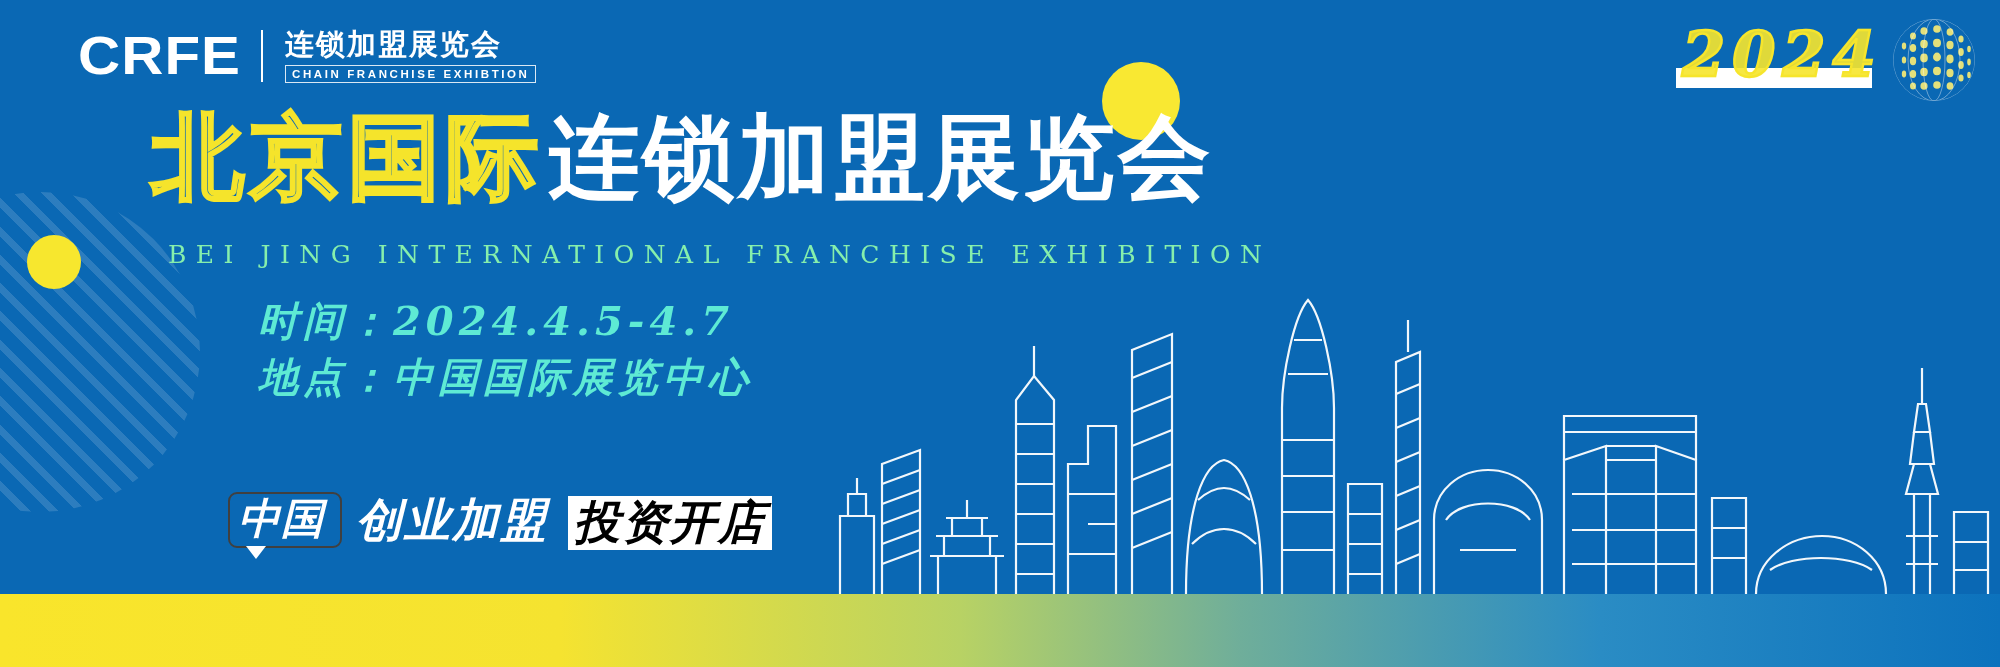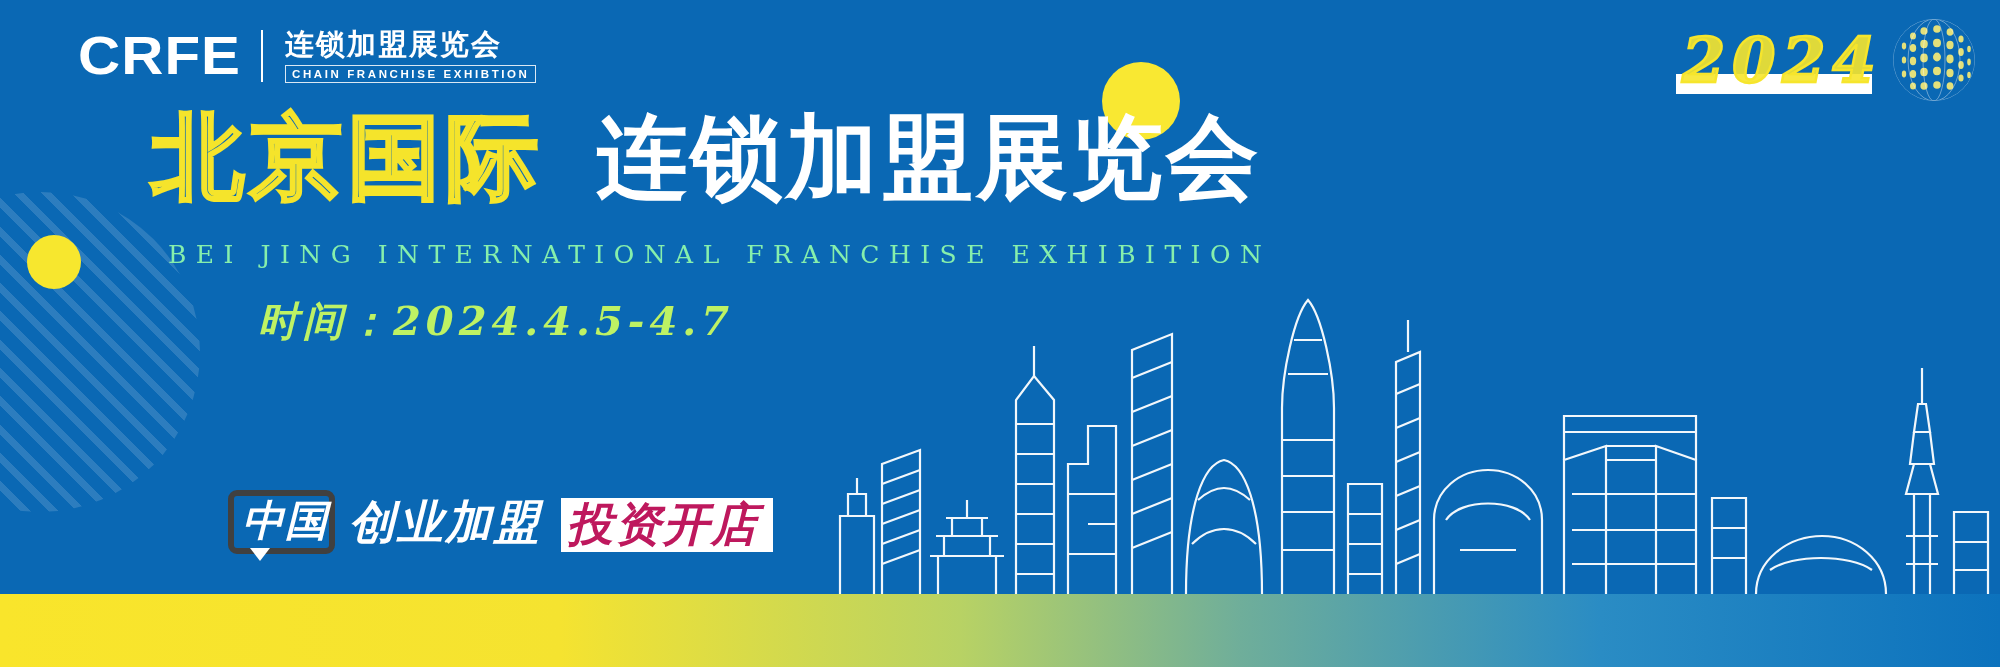--- a/index.html
+++ b/index.html
@@ -102,21 +102,21 @@
     border:1px solid rgba(255,255,255,.85);
     padding:2px 5px 2px 6px;
     line-height:12px;
     white-space:nowrap;
     text-align:center;
   }
 
   
   .year-badge{
     position:absolute;
-    right:128px; top:32px;
+    right:128px; top:26px;
     width:196px; height:66px;
   }
   .year-bar{
     position:absolute;
     left:0; bottom:4px;
     width:196px;height:20px;
     background:#ffffff;
   }
   .year-text{
     position:absolute;
@@ -132,21 +132,20 @@
     text-shadow:0 0 1px rgba(246,229,44,.9);
   }
 
   
   .title-row{
     position:absolute;
     left:152px; top:112px;
     display:flex;
     align-items:center;
     white-space:nowrap;
-    gap:48px;
   }
   .title-yellow{
     font-family:"DejaVu Sans","Liberation Sans",sans-serif;
     font-weight:bold;
     font-size:92px;
     line-height:92px;
     letter-spacing:6px;
     color:transparent;
     -webkit-text-stroke:3px #f5e42b;
   }
@@ -174,38 +173,38 @@
     position:absolute;
     left:258px; top:296px;
   }
   .info-line{
     font-family:"DejaVu Serif","Liberation Serif",serif;
     font-style:italic;
     font-weight:bold;
     font-size:40px;
     line-height:50px;
     letter-spacing:5px;
-    color:#bef264;
+    color:#5eead4;
     white-space:nowrap;
     margin-bottom:6px;
   }
 
   
   .tagline{
     position:absolute;
     left:228px; top:490px;
     display:flex;
     align-items:center;
     white-space:nowrap;
   }
   .tag-chip{
     display:inline-block;
-    border:6px solid #404040;
+    border:2px solid #404040;
     border-radius:9px;
-    padding:2px 1px 4px 8px;
+    padding:2px 16px 4px 8px;
     position:relative;
     margin-right:14px;
   }
   .tag-chip::after{
     content:"";
     position:absolute;
     left:16px; bottom:-13px;
     width:0;height:0;
     border-left:10px solid transparent;
     border-right:10px solid transparent;
@@ -230,23 +229,23 @@
     color:#ffffff;
     margin-right:20px;
   }
   .tag-box{
     font-family:"DejaVu Sans","Liberation Sans",sans-serif;
     font-weight:bold;
     font-style:italic;
     font-size:46px;
     line-height:50px;
     letter-spacing:2px;
-    color:#be185d;
+    color:#000000;
     background:#ffffff;
-    padding:1px 14px 3px 6px;
+    padding:1px 6px 3px 6px;
     margin-right:10px;
     margin-top:6px;
   }
   .tag-end{
     font-family:"DejaVu Sans","Liberation Sans",sans-serif;
     font-weight:bold;
     font-style:italic;
     font-size:46px;
     line-height:50px;
     letter-spacing:2px;
@@ -403,20 +402,21 @@
   </div>
 
   <div class="title-row">
     <span class="title-yellow">北京国际</span>
     <span class="title-white">连锁加盟展览会</span>
   </div>
   <div class="title-en">BEI JING INTERNATIONAL FRANCHISE EXHIBITION</div>
 
   <div class="info">
     <div class="info-line">时间：2024.4.5-4.7</div>
+    <div class="info-line">地点：中国国际展览中心</div>
   </div>
 
   <div class="tagline">
     <span class="tag-chip">
       <span class="tag-chip-txt">中国</span>
     </span>
     <span class="tag-plain">创业加盟</span>
     <span class="tag-box">投资开店</span>
   </div>
 

